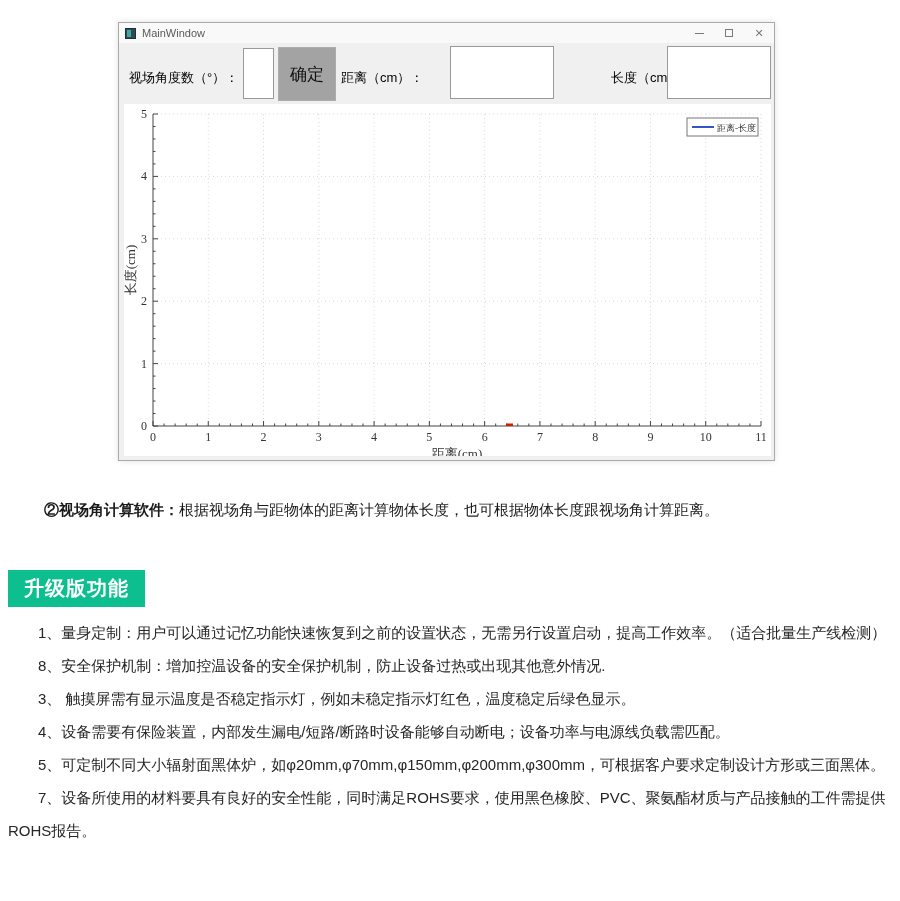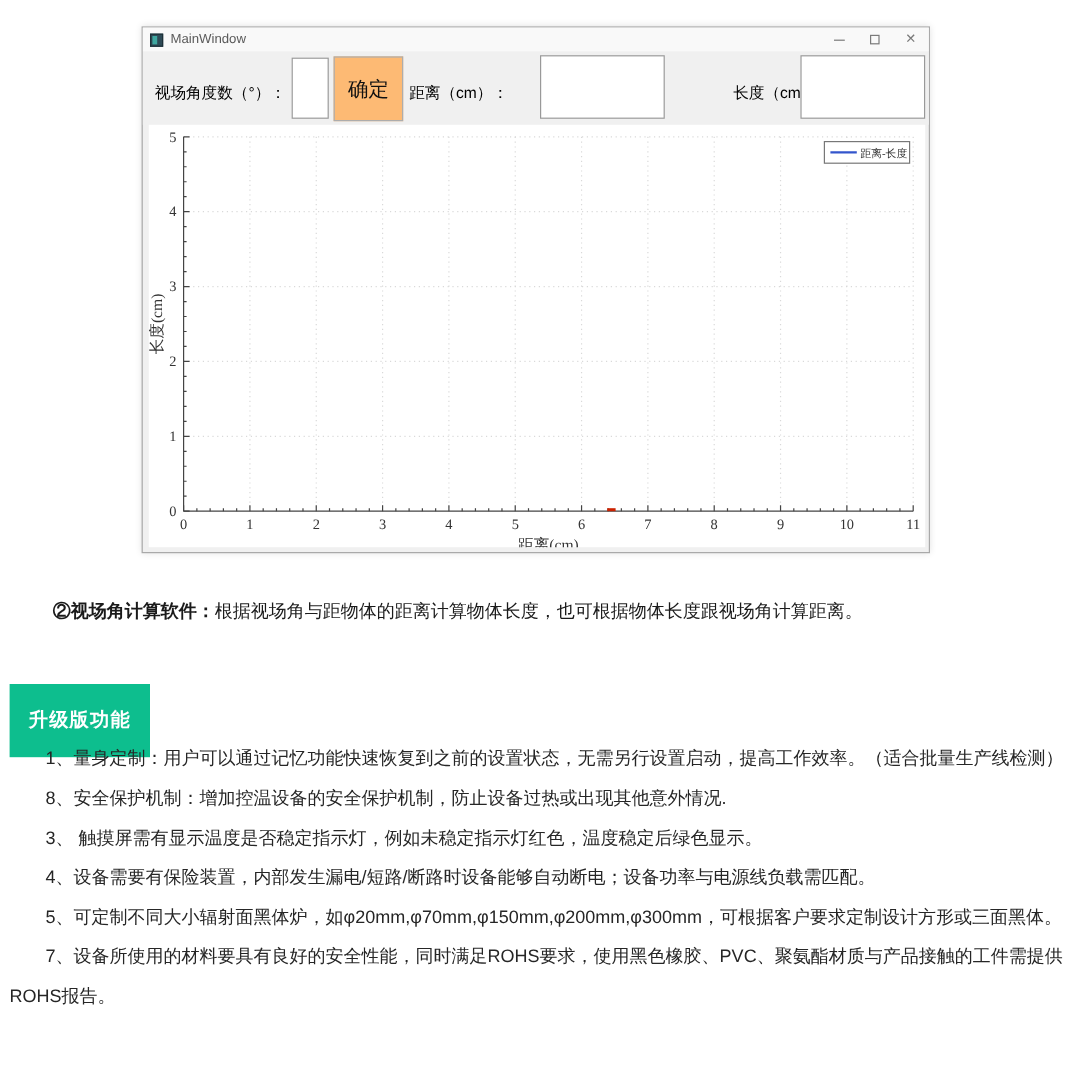--- a/index.html
+++ b/index.html
@@ -29,36 +29,36 @@
   .lbl-fov { left: 10px; }
   .lbl-dist { left: 222px; }
   .lbl-len { left: 447px; margin-left: 45px; }
   .tb-input { position: absolute; background: #fff; border: 1px solid #999; }
   .inp-fov { left: 124px; top: 5px; width: 31px; height: 51px; }
   .inp-dist { left: 331px; top: 3px; width: 104px; height: 53px; }
   .inp-len { left: 548px; top: 3px; width: 104px; height: 53px; }
   .tb-input input { width: 100%; height: 100%; border: none; outline: none;
     font-size: 14px; padding: 2px 4px; background: transparent; }
   .btn-confirm { position: absolute; left: 159px; top: 4px; width: 58px; height: 54px;
-    background: #fdba74; border: 1px solid #adadad; font-size: 17px; color: #111;
+    background: #a3a3a3; border: 1px solid #adadad; font-size: 17px; color: #111;
     font-family: "Liberation Sans", sans-serif; }
 
   
   .chart-wrap { position: absolute; left: 5px; top: 81px; width: 647px; height: 352px;
     background: #ffffff; }
   svg text { font-family: "Liberation Serif", serif; fill: #333; }
 
   
   .desc { position: absolute; left: 8px; top: 498px; width: 884px;
     font-size: 15px; line-height: 24px; color: #1a1a1a; margin-left: 36px; }
   .desc b { font-weight: bold; }
 
   
   .badge { position: absolute; left: 8px; top: 570px; display: inline-block;
-    color: #fff; font-weight: bold; font-size: 16px; padding: 20px 16px;
+    color: #fff; font-weight: bold; font-size: 20px; padding: 5px 16px;
     letter-spacing: 1px; }
 
   
   .features { position: absolute; left: 8px; top: 616px; width: 886px;
     font-size: 15px; line-height: 33px; color: #262626; }
   .features p { text-indent: 2em; }
 </style>
 </head>
 <body>
 

